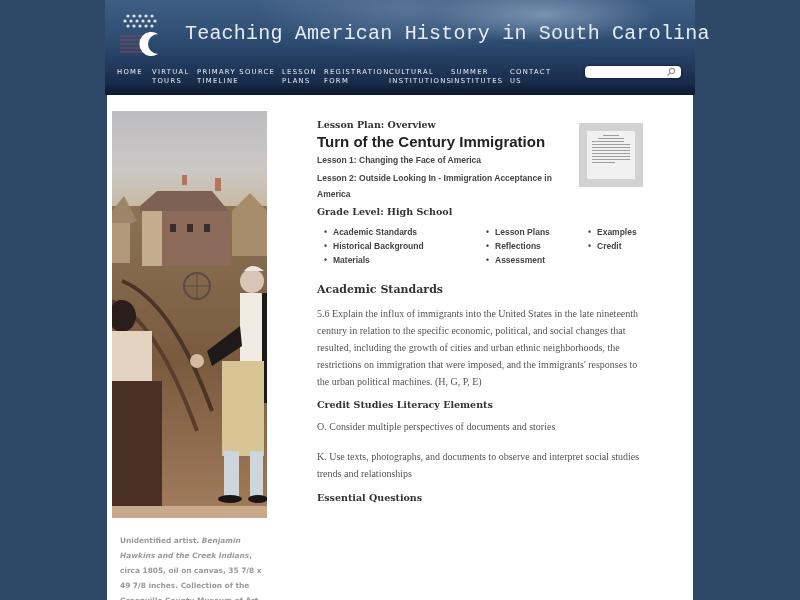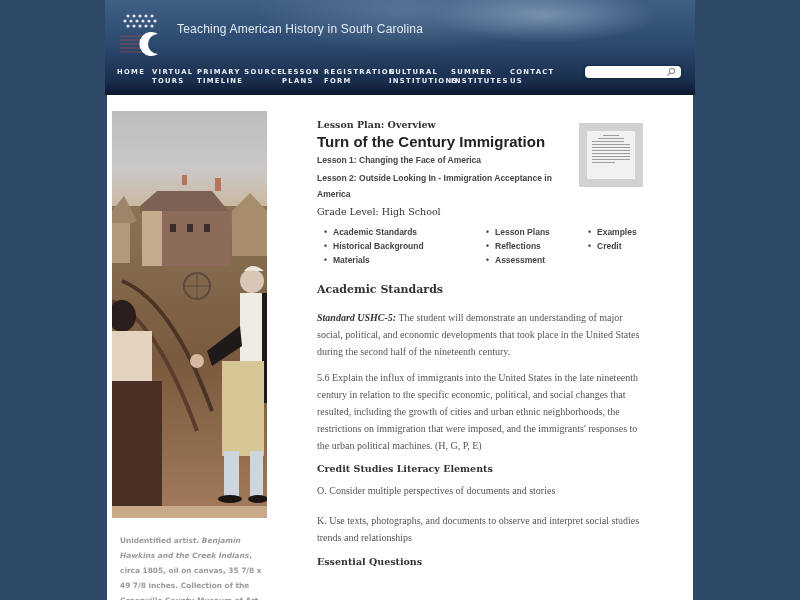--- a/index.html
+++ b/index.html
@@ -18,34 +18,34 @@
         linear-gradient(180deg, #3f5e84 0%, #2d4b70 45%, #1c3152 80%, #13243f 100%);
     }
     .header::after {
       content: ""; position: absolute; left: 0; right: 0; bottom: 0; height: 12px;
       background: linear-gradient(180deg, rgba(10,20,40,0), rgba(10,20,40,0.7));
     }
     .logo {
       position: absolute; left: 15px; top: 12px; width: 46px; height: 46px;
     }
     .site-title {
-      position: absolute; left: 72px; top: 22px;
-      color: #e6ecf3; font-size: 12px; letter-spacing: 0.2px; white-space: nowrap;
-      font-family: Liberation Sans, sans-serif; font-weight: normal;
+      position: absolute; left: 80px; top: 22px;
+      color: #e6ecf3; font-size: 20px; letter-spacing: 0.2px; white-space: nowrap;
+      font-family: Liberation Mono, monospace; font-weight: normal;
     }
     .site-tagline {
       position: absolute; left: 74px; top: 42px;
       color: #cfd8e3; font-size: 10.5px; letter-spacing: 1.2px; white-space: nowrap;
       font-family: "DejaVu Sans Mono", monospace;
     }
     .nav {
       position: absolute; left: 12px; top: 68px; display: flex; gap: 0;
     }
     .nav-item {
-      color: #e9eef4; font-size: 6.8px; font-weight: bold; letter-spacing: 1.3px;
+      color: #e9eef4; font-size: 6.8px; font-weight: normal; letter-spacing: 1.3px;
       line-height: 9px; text-transform: uppercase; cursor: pointer; white-space: nowrap;
       font-family: "DejaVu Sans", sans-serif;
     }
     .search-box {
       position: absolute; left: 480px; top: 66px; width: 96px; height: 12px;
       background: #fff; border-radius: 4px; box-shadow: 0 0 3px rgba(0,0,0,0.6);
     }
     .search-box input {
       border: none; outline: none; background: transparent; width: 80px; height: 12px;
       font-size: 8px; padding-left: 4px;
@@ -77,21 +77,21 @@
     }
     .title {
       font-family: "Liberation Sans", sans-serif; font-size: 15px; font-weight: bold;
       color: #222; margin-top: 3px;
     }
     .sub {
       font-family: "Liberation Sans", sans-serif; font-size: 8.5px; font-weight: bold;
       color: #444; line-height: 16px;
     }
     .grade {
-      font-family: "DejaVu Serif", serif; font-weight: normal; font-size: 9.5px; color: #333;
+      font-family: "DejaVu Serif", serif; font-weight: bold; font-size: 9.5px; color: #333;
       margin-top: 4px;
     }
     .toc {
       position: relative; height: 44px; margin-top: 8px;
     }
     .toc ul { position: absolute; top: 0; list-style: none; }
     .toc li {
       font-family: "Liberation Sans", sans-serif; font-size: 8.5px; font-weight: bold;
       color: #444; line-height: 14px; padding-left: 16px; position: relative; cursor: pointer;
     }
@@ -288,21 +288,20 @@
         <li>Reflections</li>
         <li>Assessment</li>
       </ul>
       <ul style="left:264px">
         <li>Examples</li>
         <li>Credit</li>
       </ul>
     </div>
 
     <h2 class="h2" style="margin-top:14px">Academic Standards</h2>
-    <p class="p" style="margin-top:13px"><strong>Standard USHC-5:</strong><span> The student will demonstrate an understanding of major social, political, and economic developments that took place in the United States during the second half of the nineteenth century.</span></p>
     <p class="p" style="margin-top:9px">5.6 Explain the influx of immigrants into the United States in the late nineteenth century in relation to the specific economic, political, and social changes that resulted, including the growth of cities and urban ethnic neighborhoods, the restrictions on immigration that were imposed, and the immigrants' responses to the urban political machines. (H, G, P, E)</p>
 
     <h3 class="h3" style="margin-top:9px">Credit Studies Literacy Elements</h3>
     <p class="p" style="margin-top:8px">O. Consider multiple perspectives of documents and stories</p>
     <p class="p" style="margin-top:13px">K. Use texts, photographs, and documents to observe and interpret social studies trends and relationships</p>
 
     <h3 class="h3" style="margin-top:10px">Essential Questions</h3>
   </div>
 </main>
 

